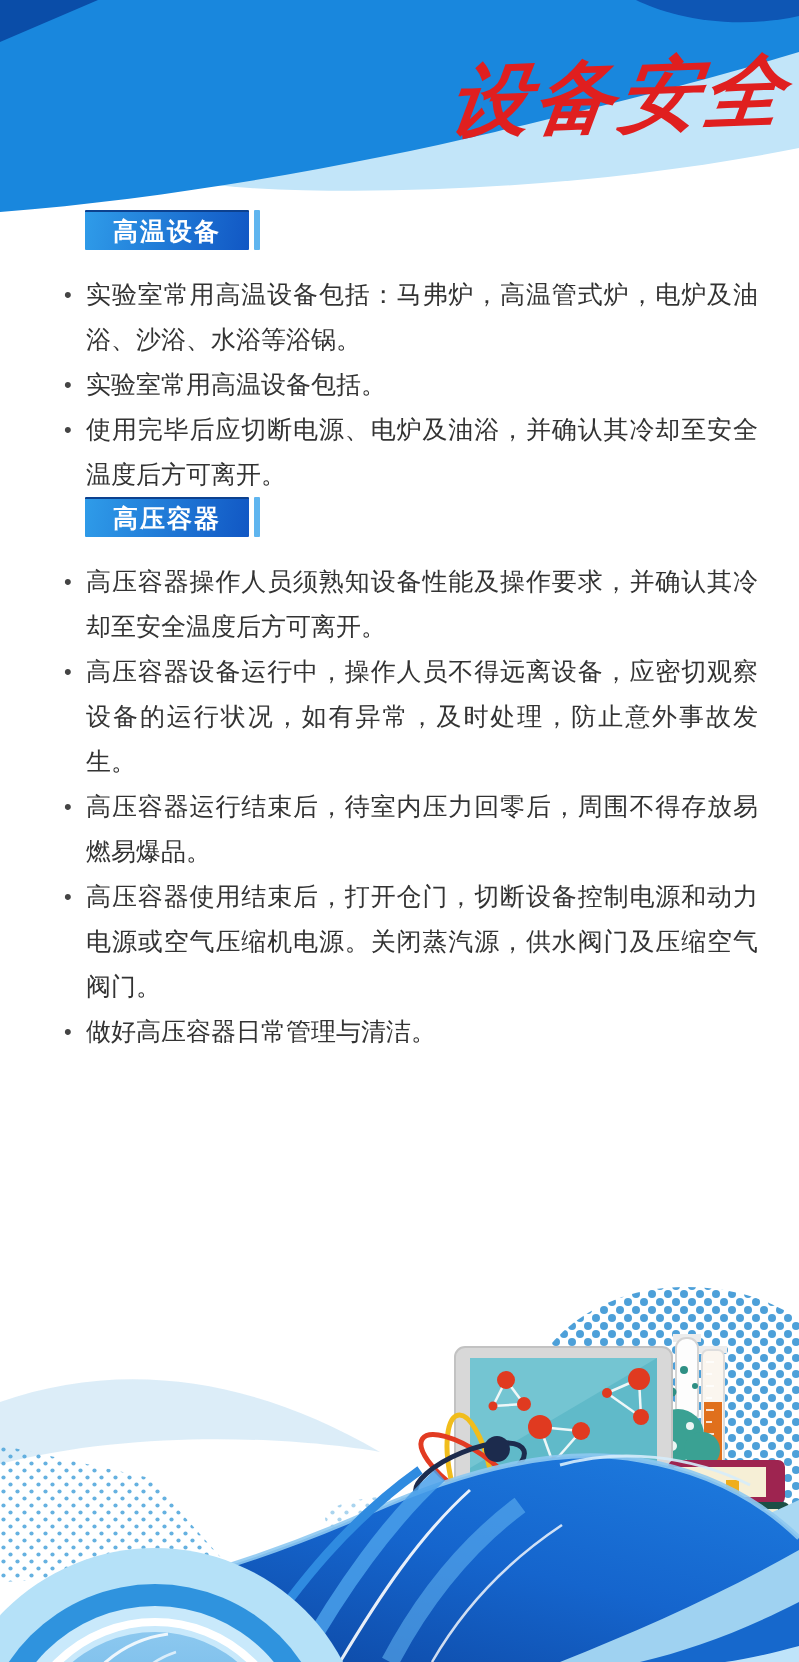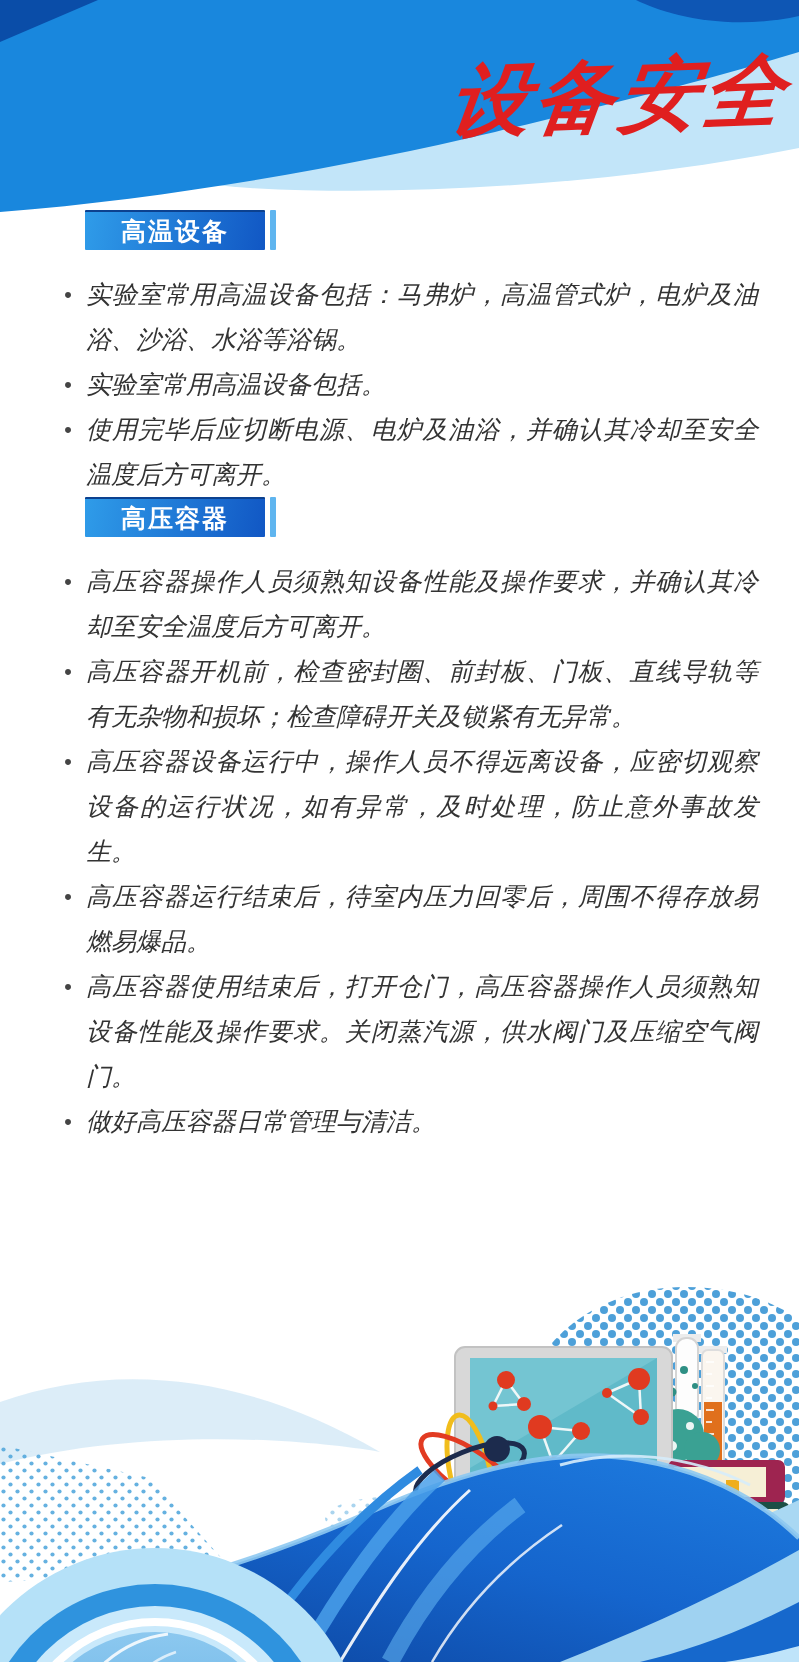--- a/index.html
+++ b/index.html
@@ -21,27 +21,27 @@
 
   
   .content{position:absolute;left:62px;top:210px;width:710px;}
   .section{display:block;}
   .section + .section{}
   .sec-header{display:flex;align-items:stretch;height:40px;margin-left:23px;}
   .sec-badge{
     background:linear-gradient(100deg,#2f9ce9 0%,#1157c4 100%);
     border-top:2px solid #0c418f;
     color:#fff;font-size:25px;font-weight:bold;letter-spacing:2px;
-    padding:0 36px;display:flex;align-items:center;border-radius:1px;
+    padding:0 28px;display:flex;align-items:center;border-radius:1px;
   }
   .sec-bar{width:6px;background:#5fb5ef;margin-left:5px;border-radius:1px;}
   ul.bullets{list-style:none;margin:22px 0 0 0;padding:0;width:700px;}
   ul.bullets li{
     position:relative;padding-left:24px;width:672px;
-    font-size:25px;line-height:45px;color:#333;text-align:justify;font-style:italic;
+    font-size:25px;line-height:45px;color:#333;text-align:justify;
   }
   ul.bullets li::before{
     content:"•";position:absolute;left:2px;top:0;
     font-size:22px;color:#444;
   }
 
   
   .bottom-deco{position:absolute;left:0;bottom:0;width:799px;height:412px;}
 </style>
 </head>
@@ -76,24 +76,23 @@
         </ul>
     </section>
 
     <section class="section">
       <div class="sec-header">
         <div class="sec-badge">高压容器</div>
         <div class="sec-bar"></div>
       </div>
       <ul class="bullets">
           <li>高压容器操作人员须熟知设备性能及操作要求，并确认其冷却至安全温度后方可离开。</li>
-          <li>高压容器开机前，检查密封圈、前封板、门板、直线导轨等有无杂物和损坏；检查障碍开关及锁紧有无异常。</li>
           <li>高压容器设备运行中，操作人员不得远离设备，应密切观察设备的运行状况，如有异常，及时处理，防止意外事故发生。</li>
           <li>高压容器运行结束后，待室内压力回零后，周围不得存放易燃易爆品。</li>
-          <li>高压容器使用结束后，打开仓门，高压容器操作人员须熟知设备性能及操作要求。关闭蒸汽源，供水阀门及压缩空气阀门。</li>
+          <li>高压容器使用结束后，打开仓门，切断设备控制电源和动力电源或空气压缩机电源。关闭蒸汽源，供水阀门及压缩空气阀门。</li>
           <li>做好高压容器日常管理与清洁。</li>
         </ul>
     </section>
 
   </div>
 
   <svg class="bottom-deco" viewBox="0 0 799 412" preserveAspectRatio="none" aria-hidden="true">
     <defs>
       <pattern id="dotsSmall" width="14" height="14" patternUnits="userSpaceOnUse">
         <circle cx="3.5" cy="3.5" r="2.1" fill="#54a8dc"></circle>

